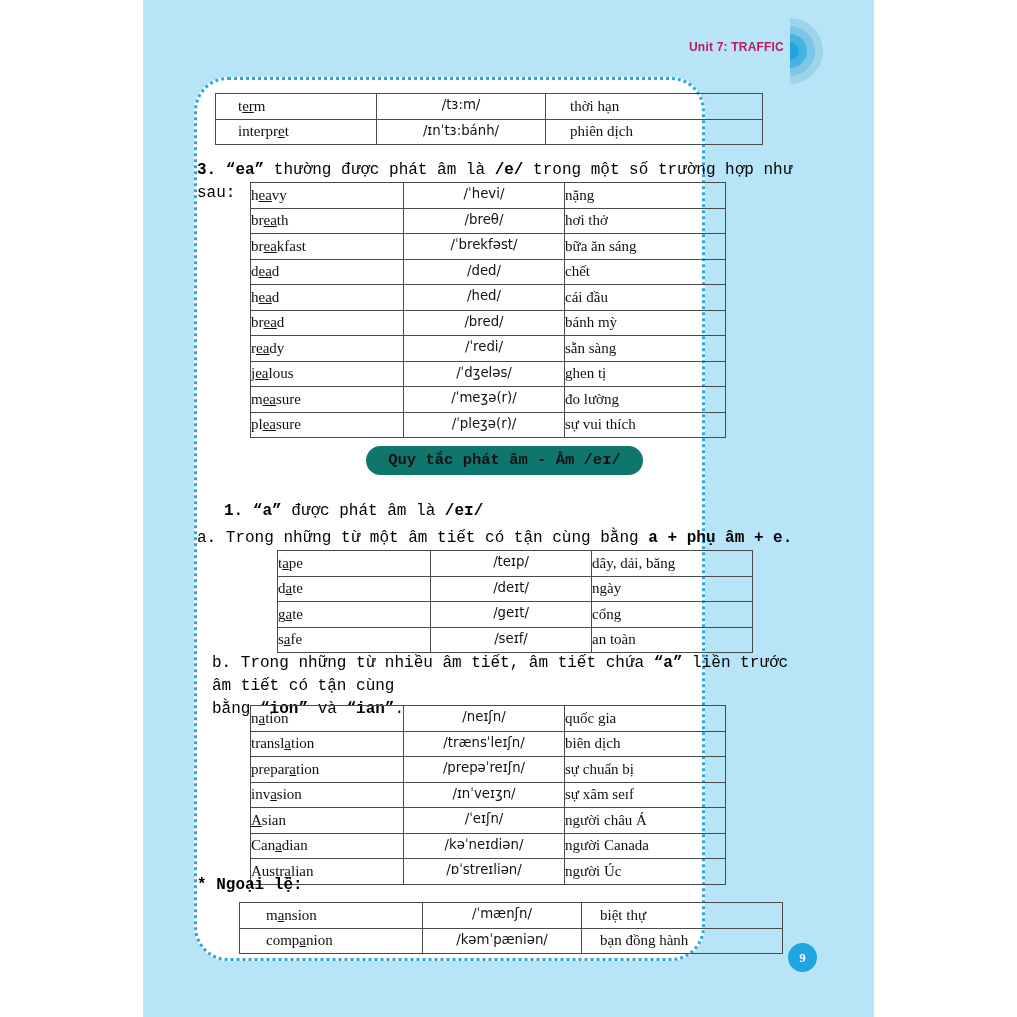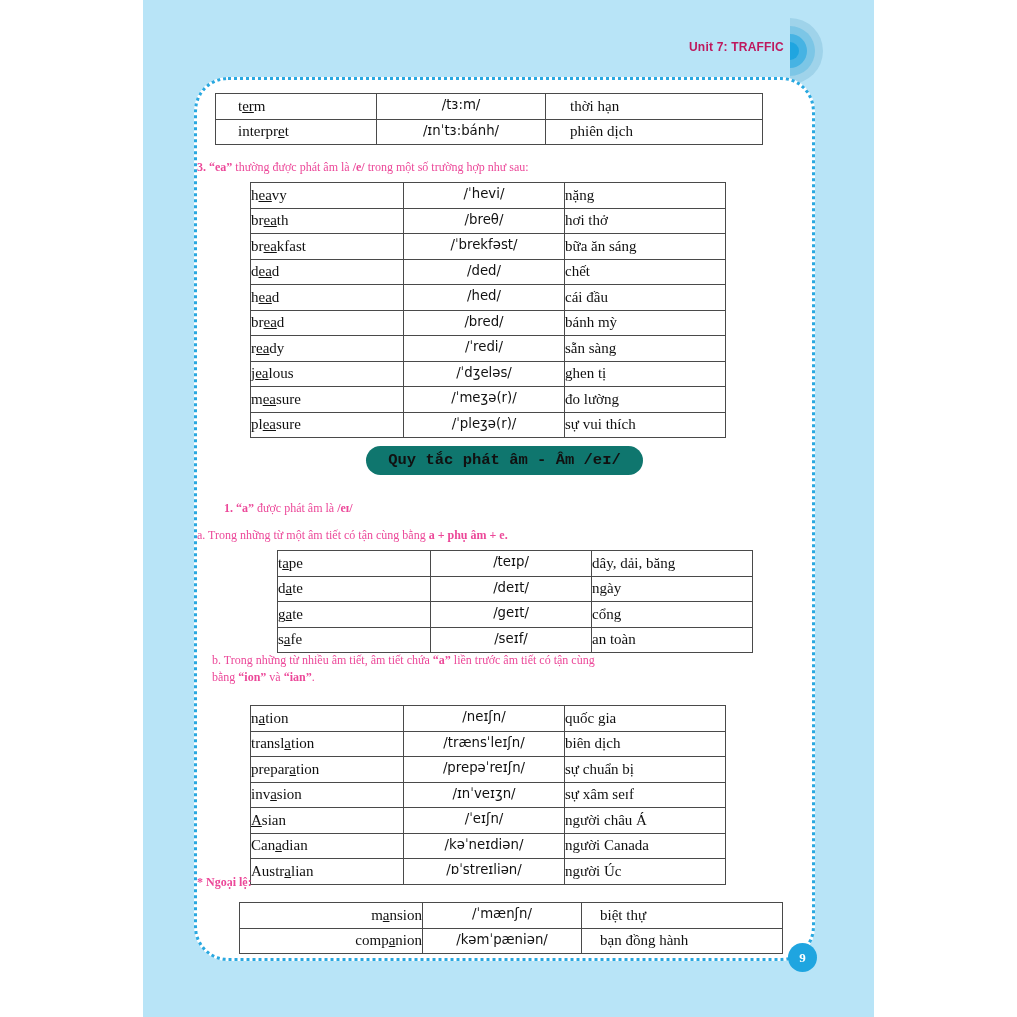--- a/index.html
+++ b/index.html
@@ -51,21 +51,21 @@
     color: #be185d;
     letter-spacing: 0.2px;
     white-space: nowrap;
   }
 
   
   #content-card {
     position: absolute;
     left: 51px;
     top: 77px;
-    width: 621px;
+    width: 511px;
     height: 884px;
     background: #ffffff;
     border: 3px dotted #29a8e0;
     border-radius: 34px;
     box-sizing: border-box;
   }
 
   #card-inner {
     position: absolute;
     left: 0; top: 0;
@@ -90,23 +90,23 @@
     display: flex;
     align-items: center;
     justify-content: center;
     z-index: 5;
   }
 
   
   .blk { position: absolute; }
 
   .para {
-    font-family: Liberation Serif, serif;
-    font-size: 12px;
-    color: #ec4899;
+    font-family: Liberation Mono, monospace;
+    font-size: 16px;
+    color: #000000;
     line-height: 1.45;
   }
   .para b { font-weight: bold; }
 
   
   table.wordtable {
     border-collapse: collapse;
     table-layout: fixed;
     font-family: "Liberation Serif", serif;
     font-size: 15px;
@@ -122,21 +122,21 @@
   td.c-word   { width: 152px; padding-left: 26px; text-align: left; }
   td.c-ipa    { width: 160px; text-align: center; font-family: "DejaVu Sans", sans-serif; font-size: 13.3px; }
   td.c-mean   { width: 160px; padding-left: 22px; text-align: left; }
 
   
   #tbl-er td.c-word { width: 138px; padding-left: 22px; }
   #tbl-er td.c-ipa  { width: 168px; }
   #tbl-er td.c-mean { width: 192px; padding-left: 24px; }
 
   
-  #tbl-exc td.c-word { width: 156px; padding-left: 26px; text-align: right; }
+  #tbl-exc td.c-word { width: 156px; padding-left: 26px; }
   #tbl-exc td.c-ipa  { width: 158px; }
   #tbl-exc td.c-mean { width: 182px; padding-left: 18px; }
 
   .u { text-decoration: underline; text-underline-offset: 1px; }
 
   
   .pill {
     display: inline-block;
     background: #0f766e;
     border-radius: 16px;

